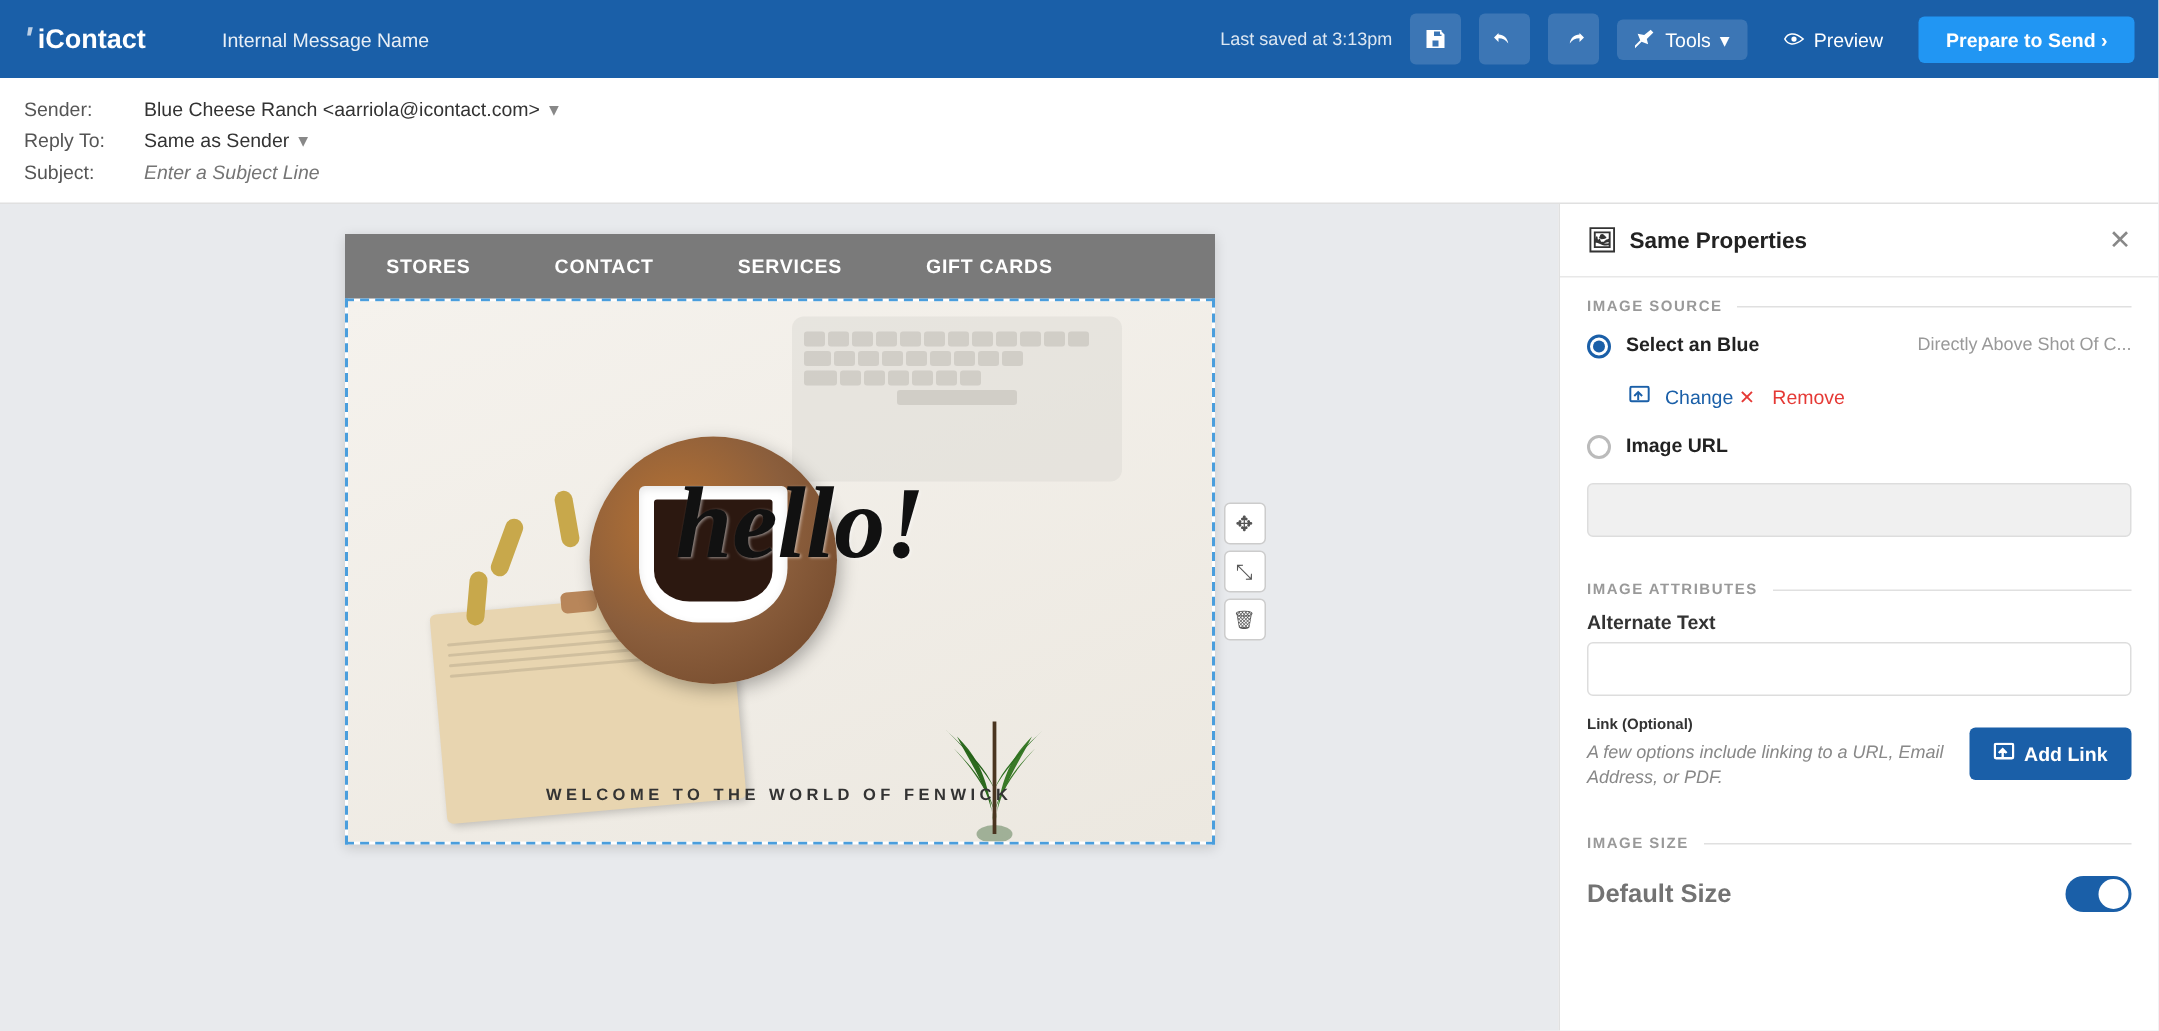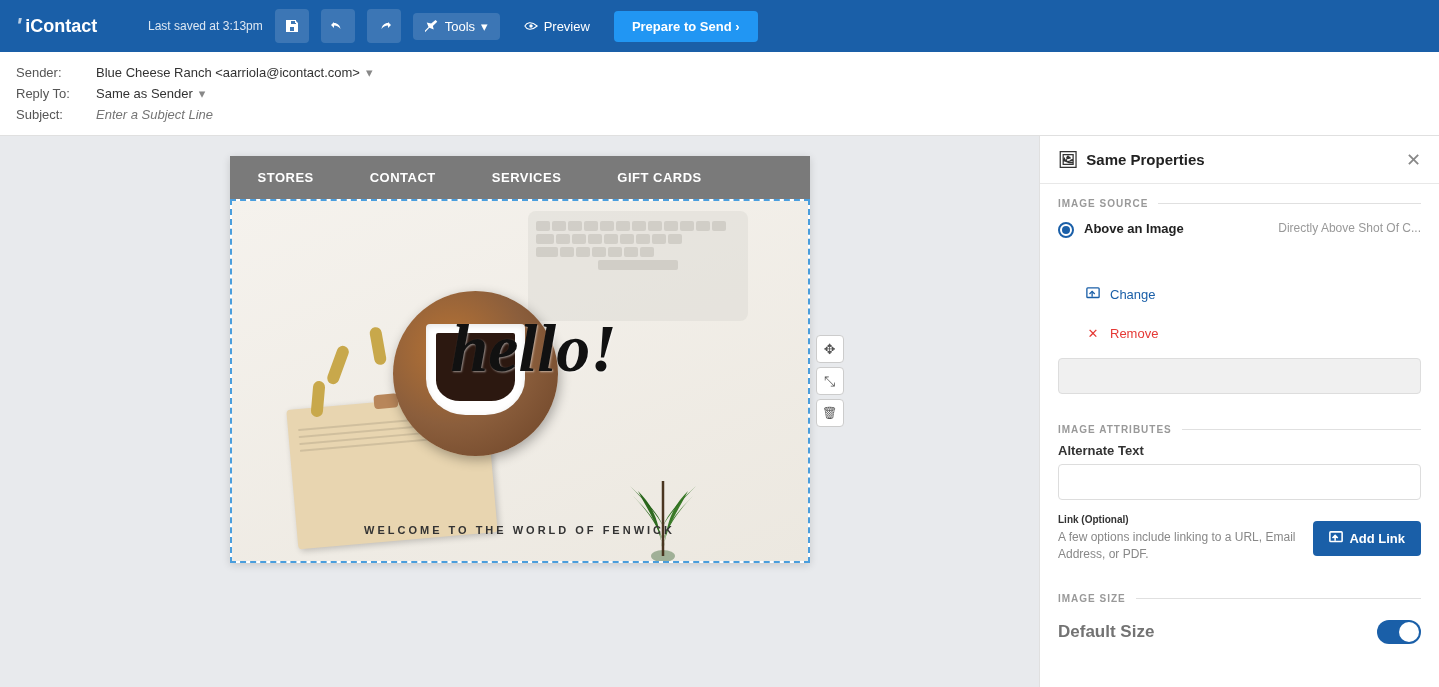--- a/index.html
+++ b/index.html
@@ -291,24 +291,22 @@
     }
     .radio-main-label {
       font-size: 13px;
       font-weight: 600;
       color: #222;
     }
 
     
     .image-actions {
       display: flex;
-      flex-direction: column;
-      gap: 21px;
+      gap: 0;
       padding: 4px 0 12px 26px;
-      margin-top: 31px;
     }
     .action-link {
       display: flex;
       align-items: center;
       gap: 8px;
       font-size: 13px;
       color: #1a5fa8;
       cursor: pointer;
       text-decoration: none;
     }
@@ -372,20 +370,21 @@
     .link-title {
       font-size: 10px;
       font-weight: 600;
       color: #333;
       margin-bottom: 4px;
     }
     .link-desc-text {
       font-size: 12px;
       color: #888;
       line-height: 1.4;
+      font-style: italic;
     }
     .add-link-btn {
       background: #1a5fa8;
       border: none;
       border-radius: 4px;
       color: white;
       padding: 10px 16px;
       cursor: pointer;
       font-size: 13px;
       font-weight: 600;
@@ -431,20 +430,21 @@
     }
   </style>
 </head>
 <body>
 
 <div class="top-nav">
   <div class="logo">
     <span style="font-size:22px; font-style:italic; opacity:0.7">'</span>
     <span>iContact</span>
   </div>
+  <span class="message-name">Internal Message Name</span>
   <span class="last-saved">Last saved at 3:13pm</span>
   <button class="nav-icon-btn" title="Save">
     <svg width="16" height="16" viewBox="0 0 16 16" fill="white">
         <path d="M2 2h9l3 3v9H2V2zm4 11h4V9H6v4zm1-11v4h5V3H7zm4 0h1v3h-1V3z"></path>
       </svg>
   </button>
   <button class="nav-icon-btn" title="Undo">
     <svg width="16" height="16" viewBox="0 0 16 16" fill="white">
         <path d="M4 4l-3 3 3 3V7.5c2.8 0 5 1.2 6.5 3.5C10 7.5 7.5 5 4 5V4z"></path>
       </svg>
@@ -618,21 +618,21 @@
       <span class="section-label">IMAGE SOURCE</span>
       <div class="divider-line"></div>
     </div>
 
     <div class="panel-content">
 
       <div class="radio-group">
         <div class="radio-row">
           <div class="radio-btn selected"></div>
           <div class="radio-label-area">
-            <div class="radio-main-label">Above an Image</div>
+            <div class="radio-main-label">Select an Blue</div>
           </div>
           <span style="font-size:12px; color:#999; flex-shrink:0;">Directly Above Shot Of C...</span>
         </div>
       </div>
 
       <div class="image-actions">
         <a class="action-link">
           <span class="action-icon blue">
             <svg width="14" height="14" viewBox="0 0 16 16" fill="#1a5fa8">
                 <rect x="1" y="1" width="14" height="11" rx="1" fill="none" stroke="#1a5fa8" stroke-width="1.5"></rect>
@@ -641,20 +641,28 @@
               </svg>
           </span>
           <span>Change</span>
         </a>
         <a class="action-link" style="color:#e53935;">
           <span class="action-icon red">✕</span>
           <span style="color:#e53935;">Remove</span>
         </a>
       </div>
 
+      <div class="radio-group">
+        <div class="radio-row">
+          <div class="radio-btn unselected"></div>
+          <div class="radio-label-area">
+            <div class="radio-main-label">Image URL</div>
+          </div>
+        </div>
+      </div>
 
       <div class="url-input-group">
         <input class="url-input" type="text" style="">
       </div>
     </div>
 
     <div class="section-divider">
       <span class="section-label">IMAGE ATTRIBUTES</span>
       <div class="divider-line"></div>
     </div>

